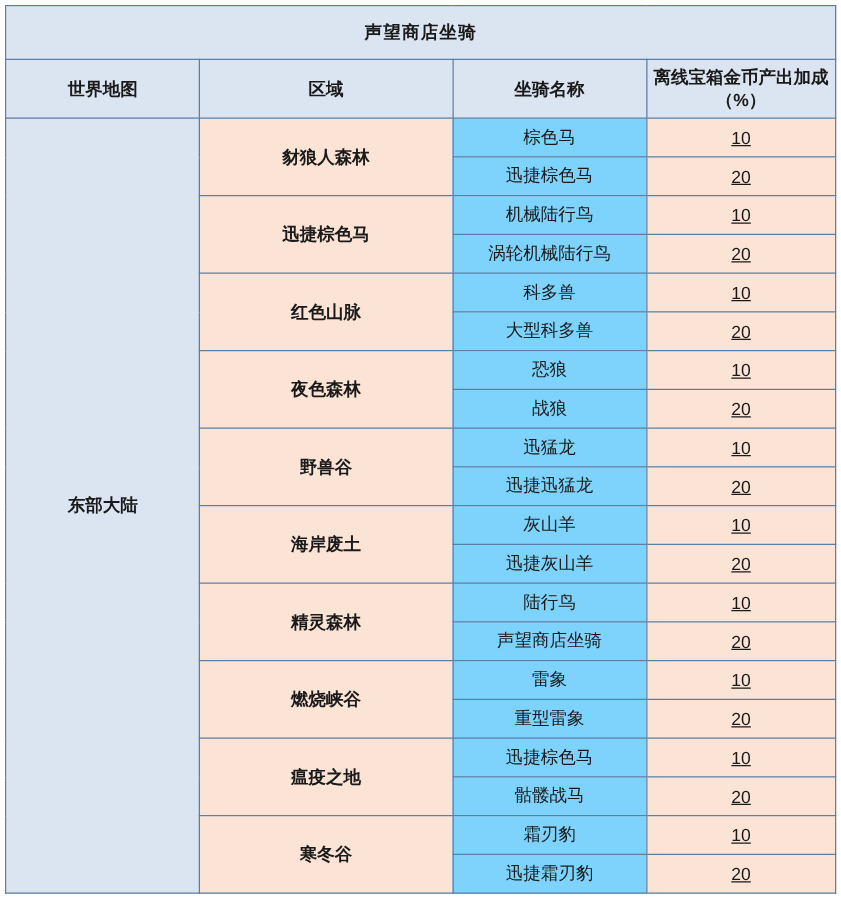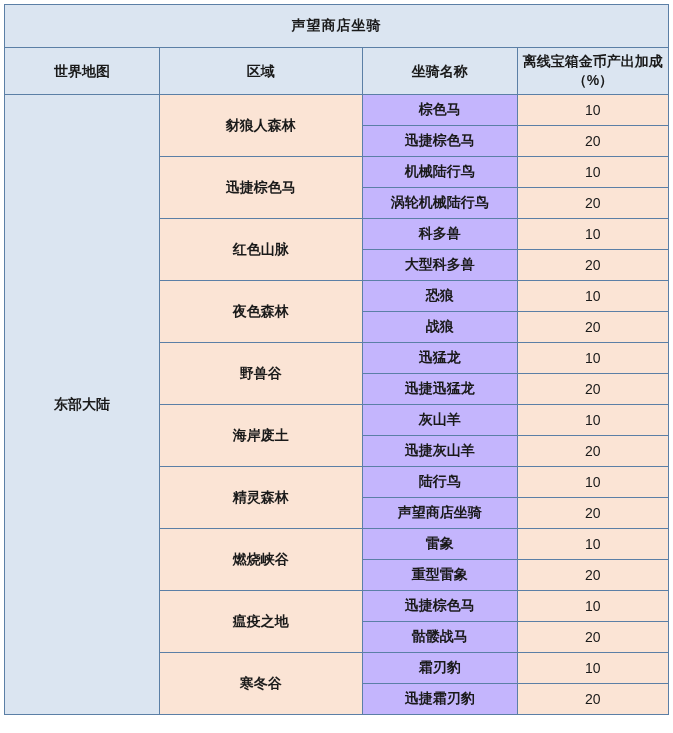--- a/index.html
+++ b/index.html
@@ -53,29 +53,30 @@
     font-weight: bold;
     font-size: 15px;
     font-family: Liberation Serif, serif;
   }
   .continent-col {
     background: #dbe5f1;
     font-weight: bold;
     font-size: 15.5px;
   }
   .mount-cell {
-    background: #c4b5fd;
+    background: #7dd3fc;
     height: 30px;
     font-size: 14.5px;
-    font-weight: bold;
+    font-weight: normal;
   }
   .bonus-cell {
     background: #fbe4d5;
     height: 30px;
     font-size: 14px;
+    text-decoration: underline;
   }
   col.c1 { width: 155px; }
   col.c2 { width: 202px; }
   col.c3 { width: 155px; }
   col.c4 { width: 151px; }
 </style>
 </head>
 <body>
 
 <div class="sheet">

